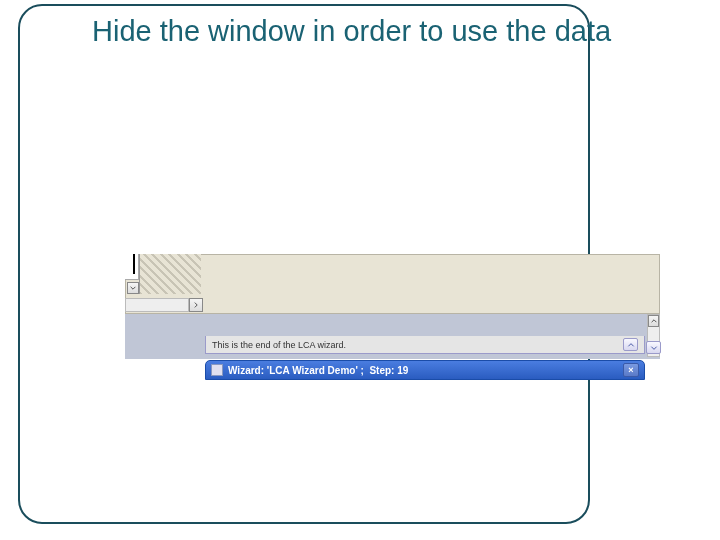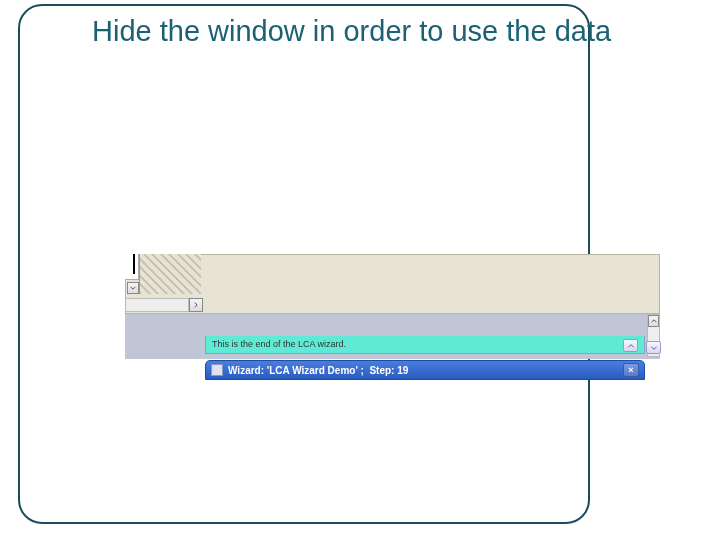--- a/index.html
+++ b/index.html
@@ -156,30 +156,30 @@
     color: #fff;
     font-size: 9px;
     flex-shrink: 0;
   }
   .content-panel {
     position: absolute;
     left: 80px;
     top: 82px;
     width: 440px;
     height: 18px;
-    background: #5eead4;
+    background: #e5e5e5;
     border-left: 1px solid #9a9aca;
     border-right: 1px solid #9a9aca;
     border-bottom: 1px solid #9a9aca;
     font-size: 9px;
     font-family: Tahoma, sans-serif;
     color: #333;
     padding: 3px 6px;
     display: flex;
-    align-items: flex-start;
+    align-items: center;
     position: absolute;
   }
   .content-text { flex: 1; }
   .collapse-btn {
     width: 15px;
     height: 13px;
     background: linear-gradient(#f8f8ff, #d8d8f0);
     border: 1px solid #9a9aca;
     border-radius: 2px;
     display: flex;

